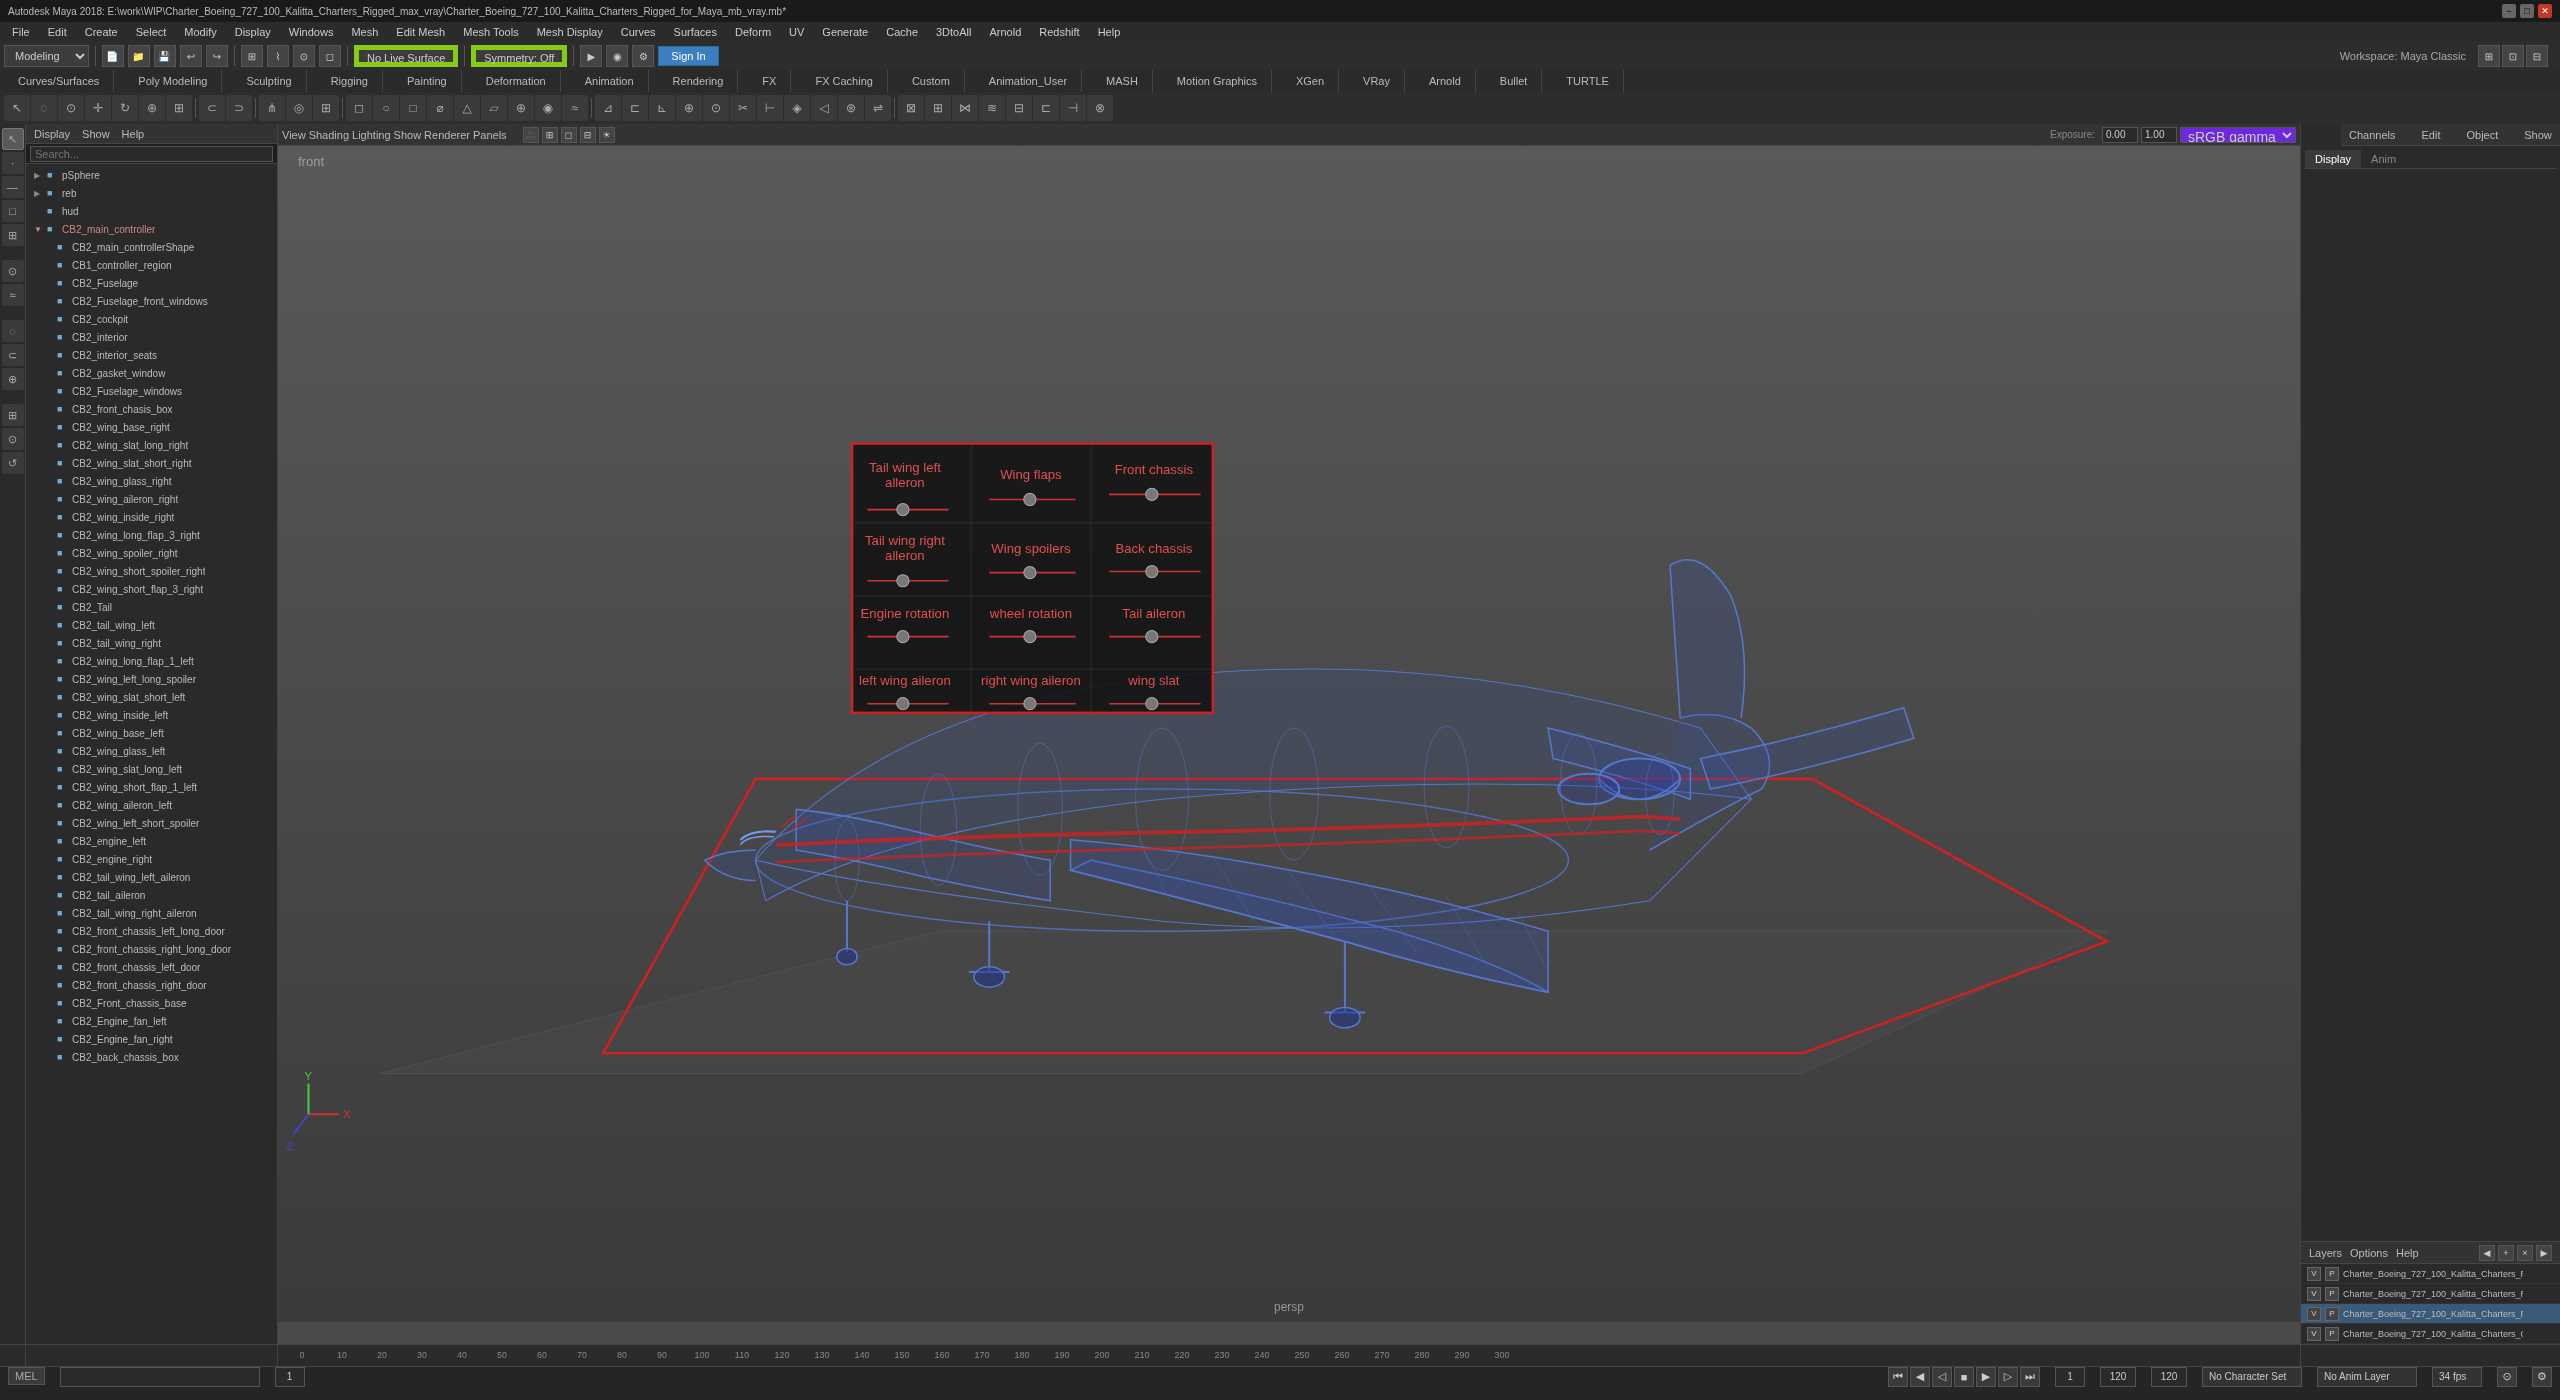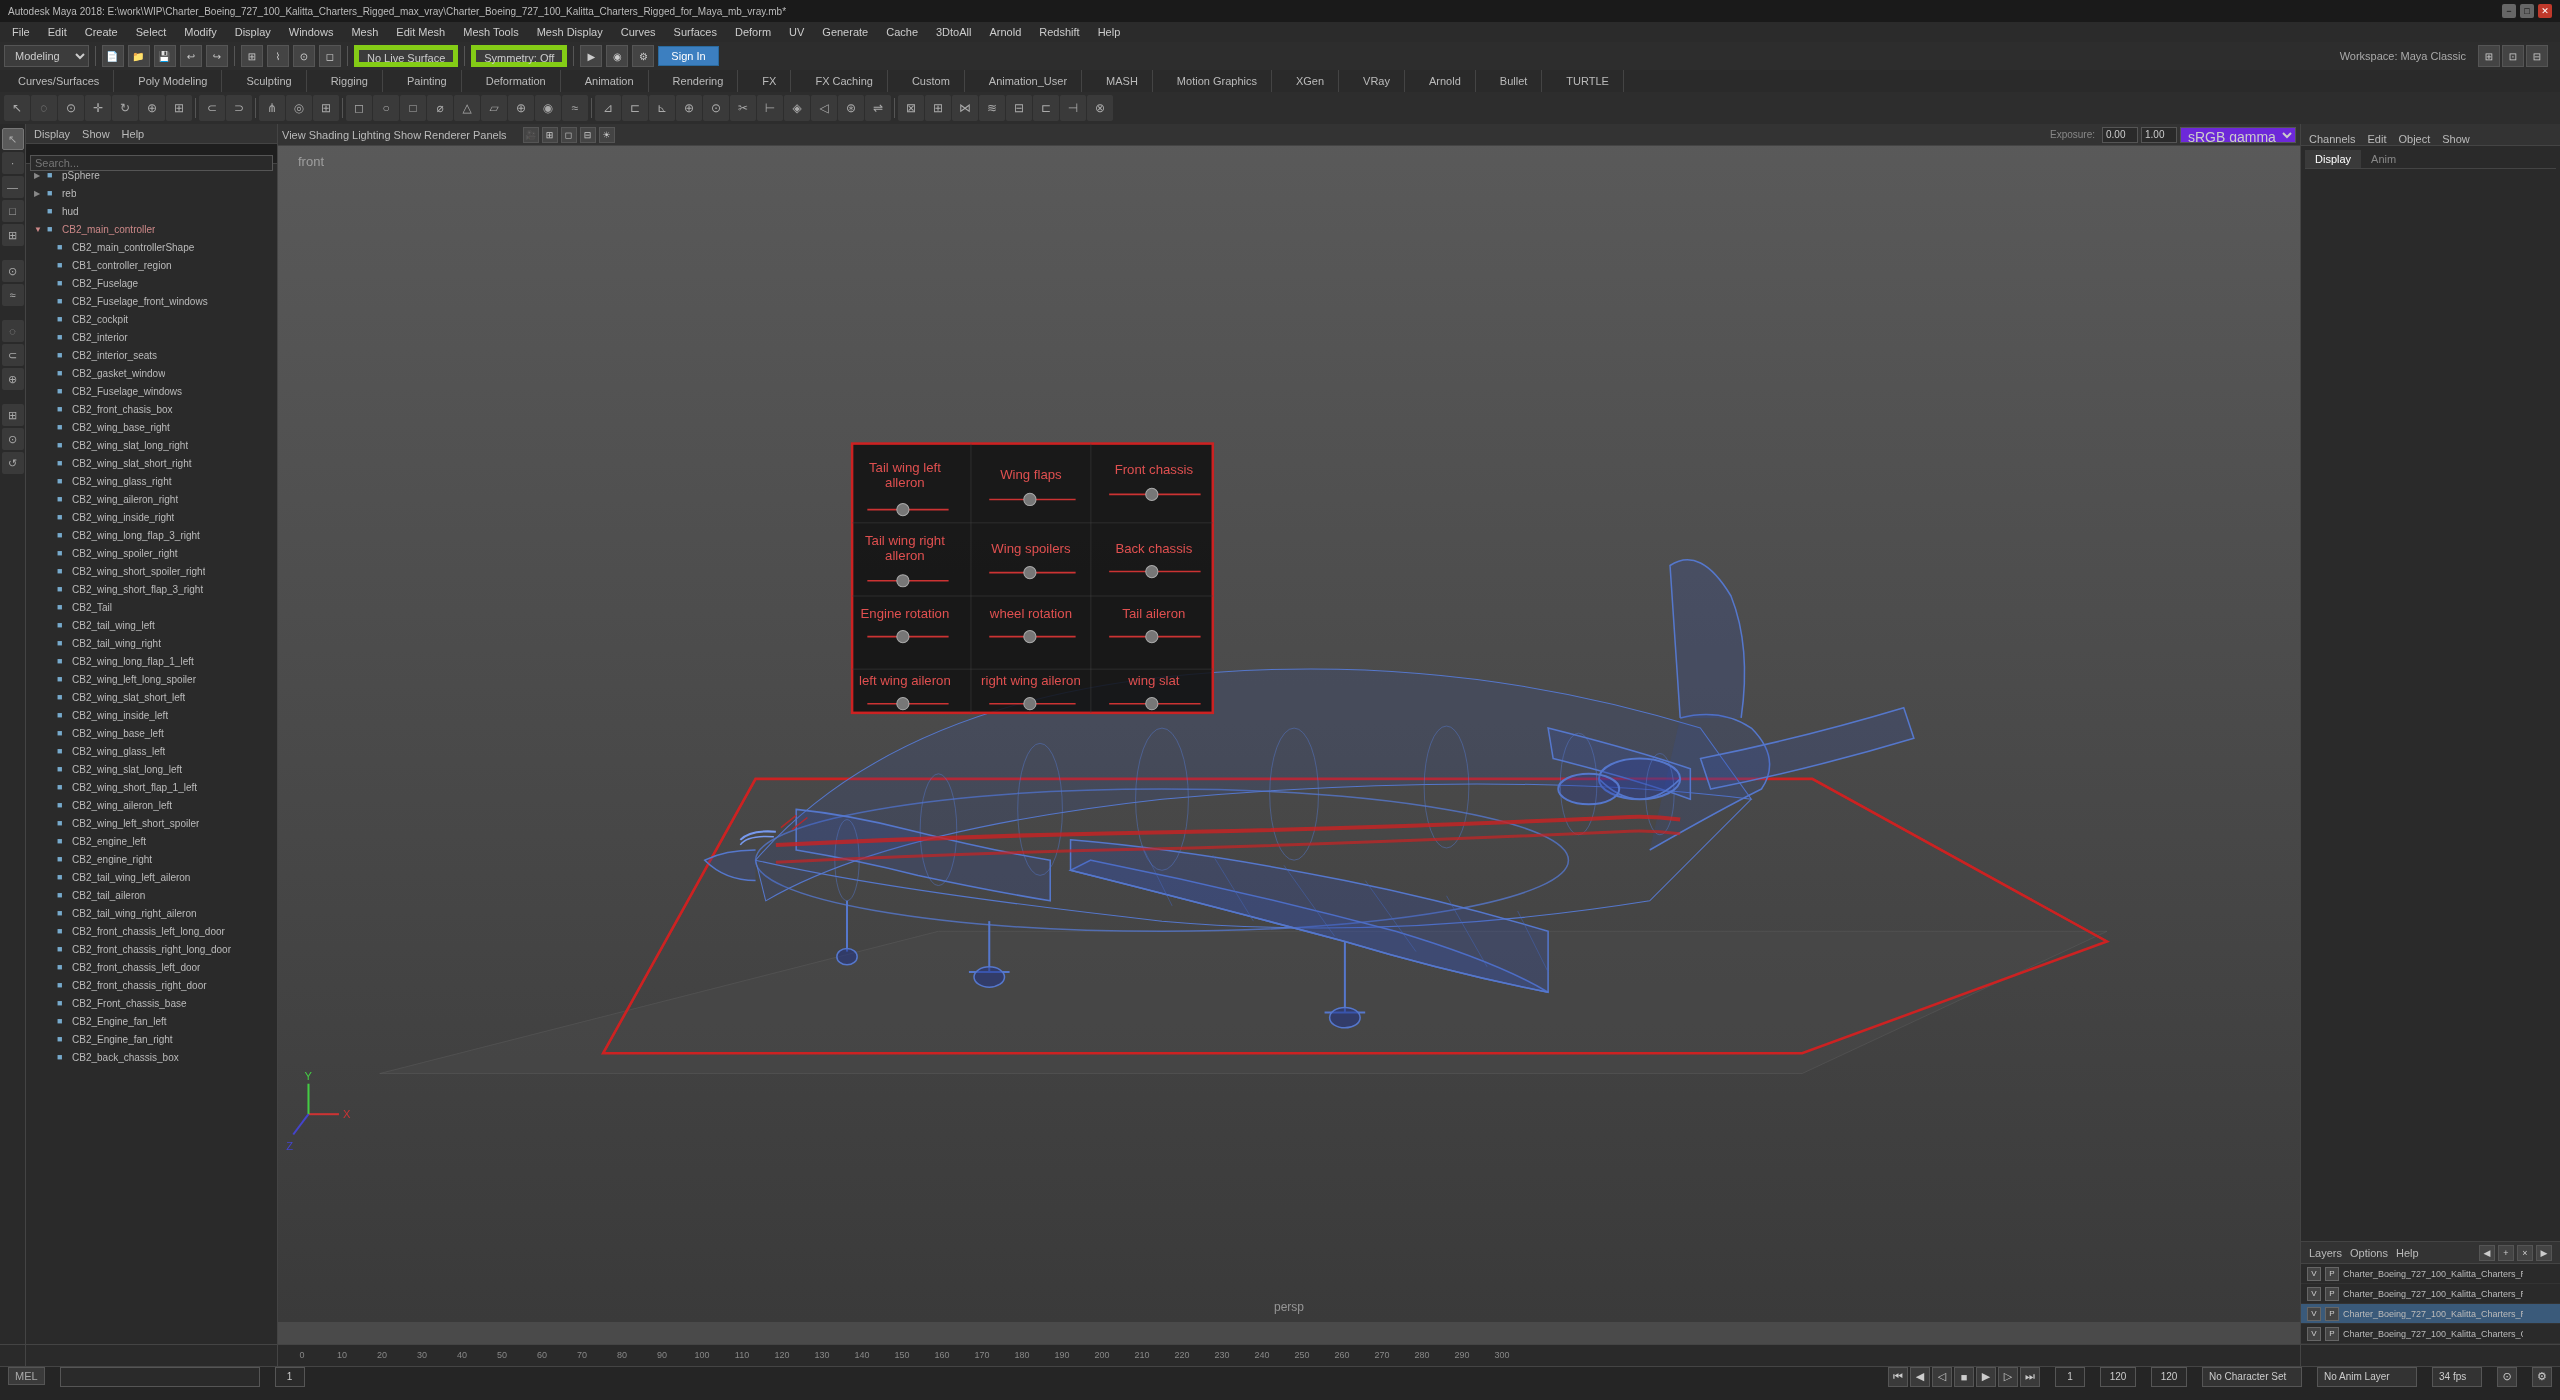--- a/index.html
+++ b/index.html
@@ -312,24 +312,25 @@
       width: 260px;
       background: #2a2a2a;
       border-left: 1px solid #444;
       display: flex;
       flex-direction: column;
     }
     #channel-box-header {
       height: 22px;
       background: #333;
       display: flex;
-      align-items: flex-end;
+      align-items: center;
       padding: 0 8px;
-      gap: 12px;
+      gap: 26px;
       border-bottom: 1px solid #444;
+      margin-left: 40px;
     }
     .cb-menu {
       color: #bbb;
       font-size: 11px;
       cursor: pointer;
     }
     #channel-box-content {
       flex: 1;
       padding: 4px;
     }
@@ -650,21 +651,21 @@
     <button class="left-tool-btn">↺</button>
   </div>
 
   <div id="outliner-panel">
     <div id="outliner-header">
       <span class="outliner-menu">Display</span>
       <span class="outliner-menu">Show</span>
       <span class="outliner-menu">Help</span>
     </div>
     <div id="outliner-search">
-      <input type="text" placeholder="Search..." style="margin-top: 11px;">
+      <input type="text" placeholder="Search..." style="margin-top: 2px;">
     </div>
     <div id="outliner-tree">
       <div class="tree-item">
         <span class="expand-arrow">▶</span>
         <span class="node-icon">■</span>
         <span class="node-label">pSphere</span>
       </div>
       <div class="tree-item">
         <span class="expand-arrow">▶</span>
         <span class="node-icon">■</span>

